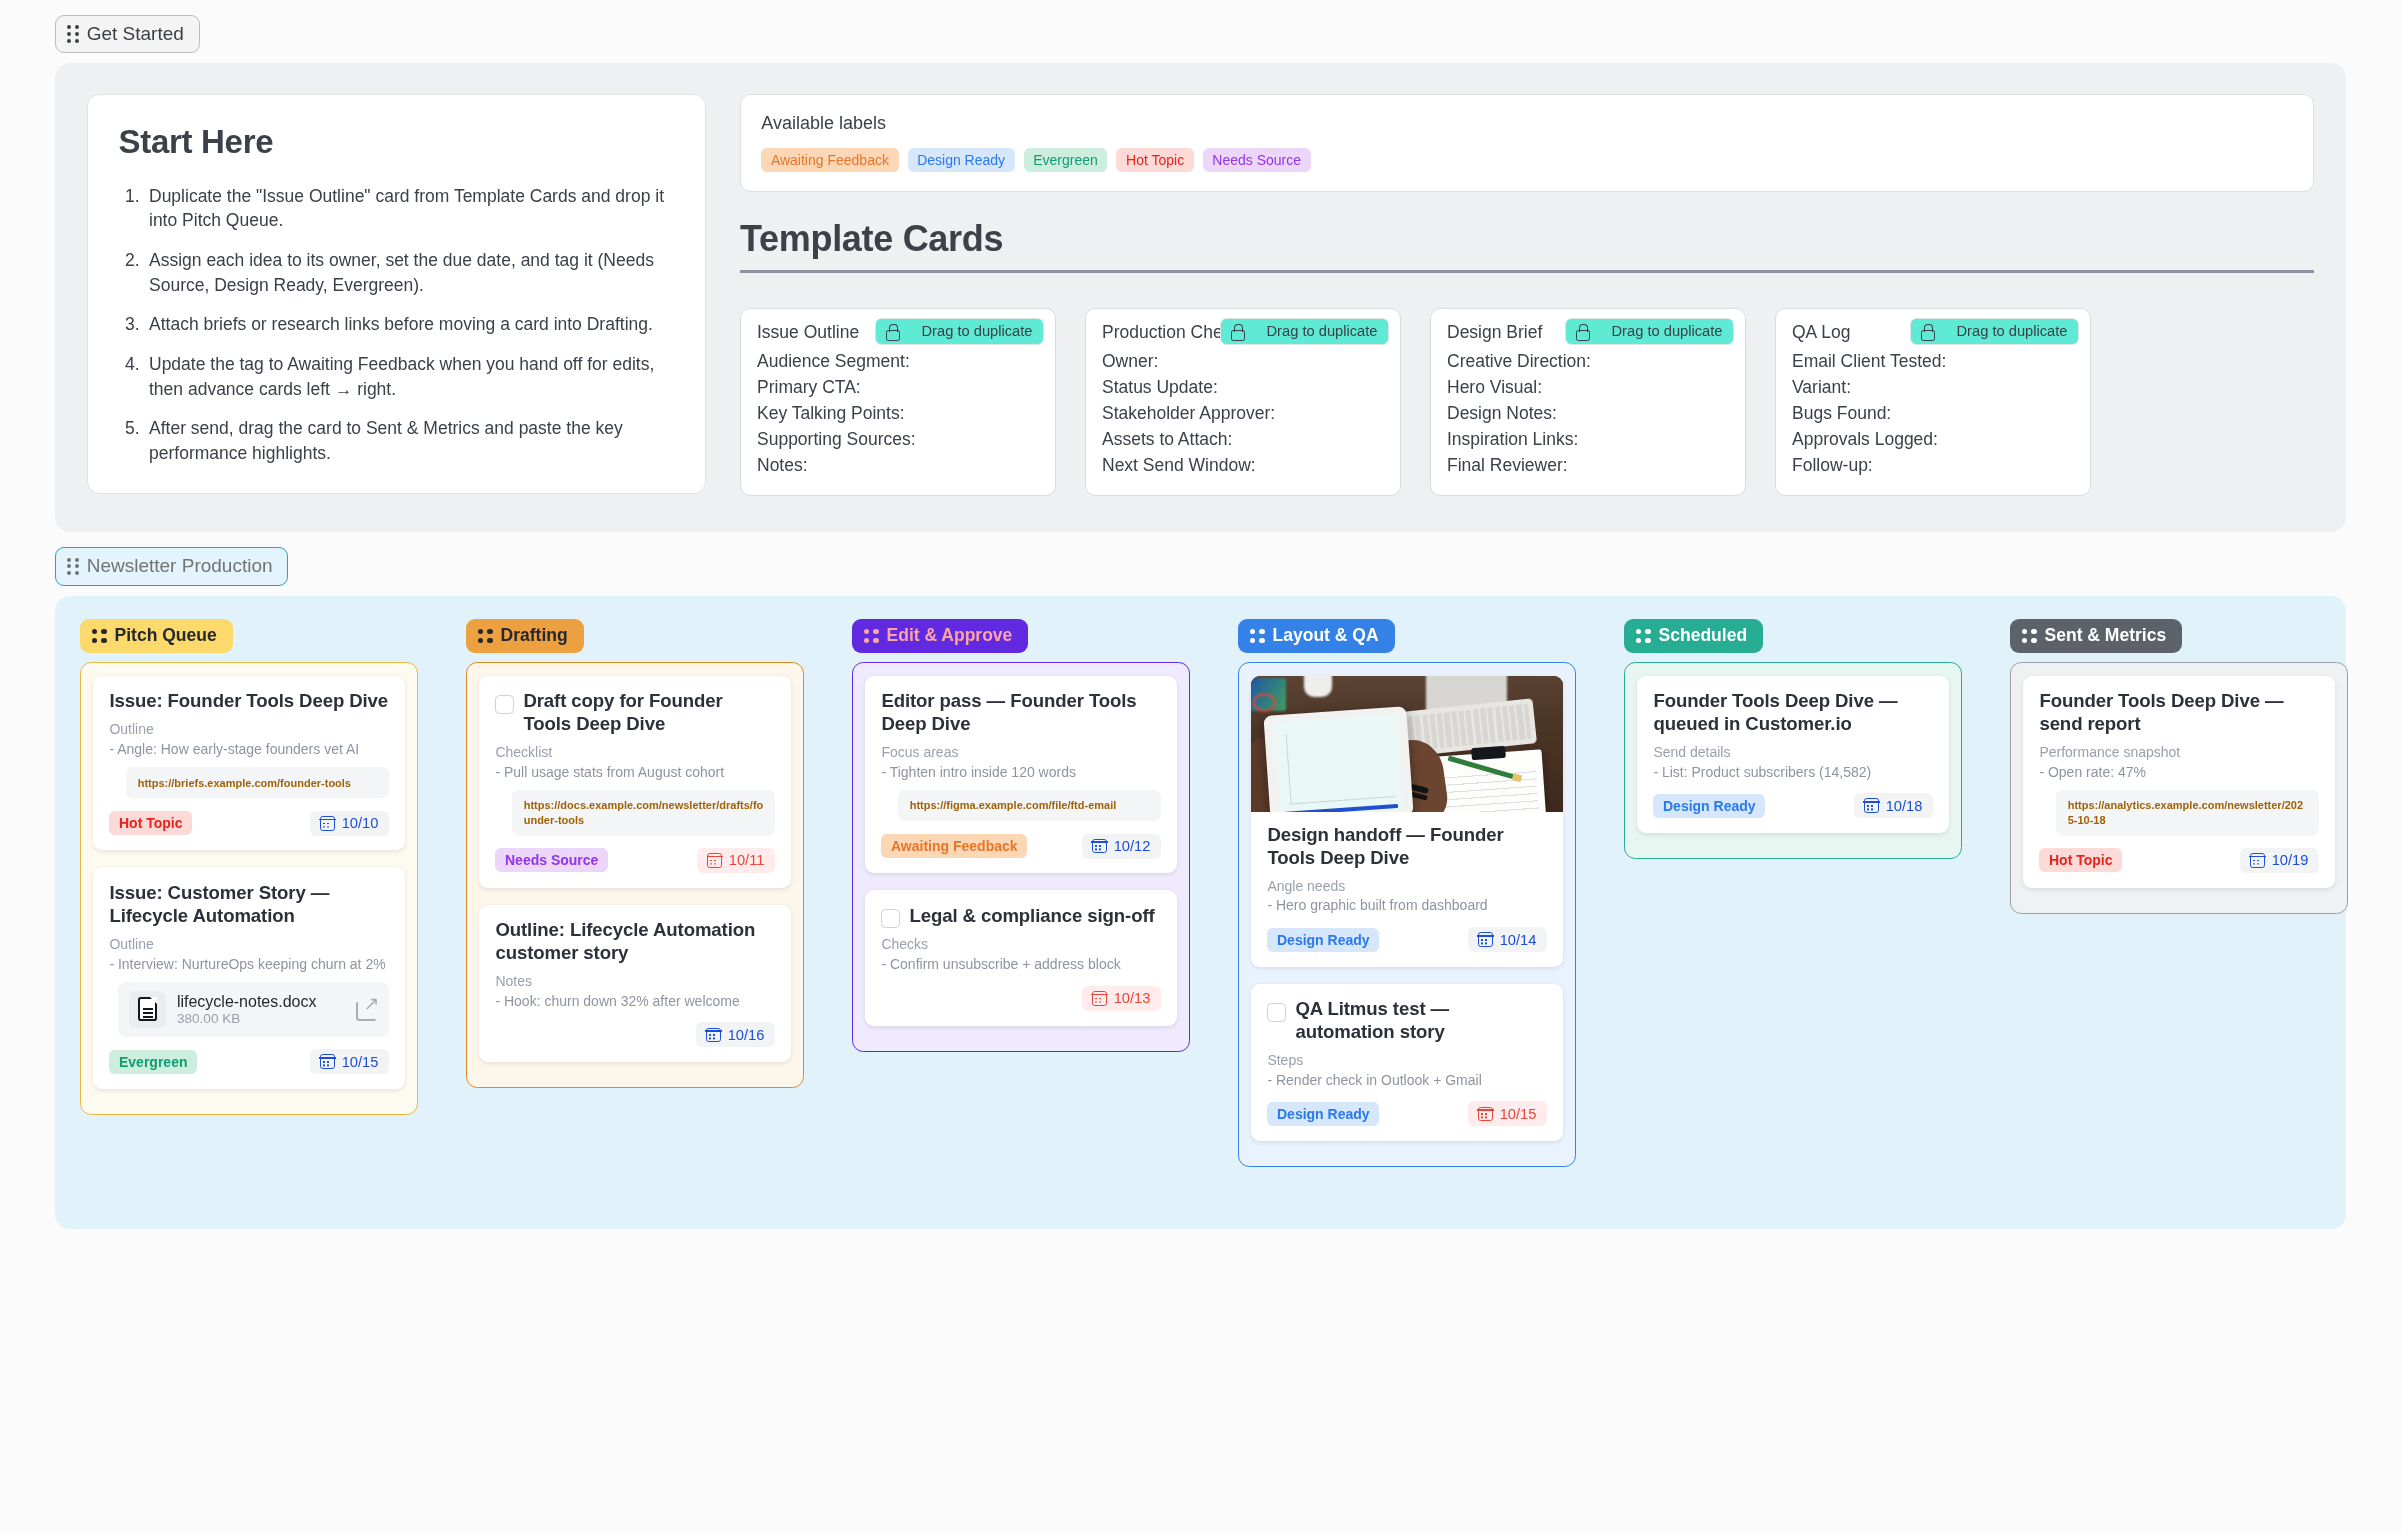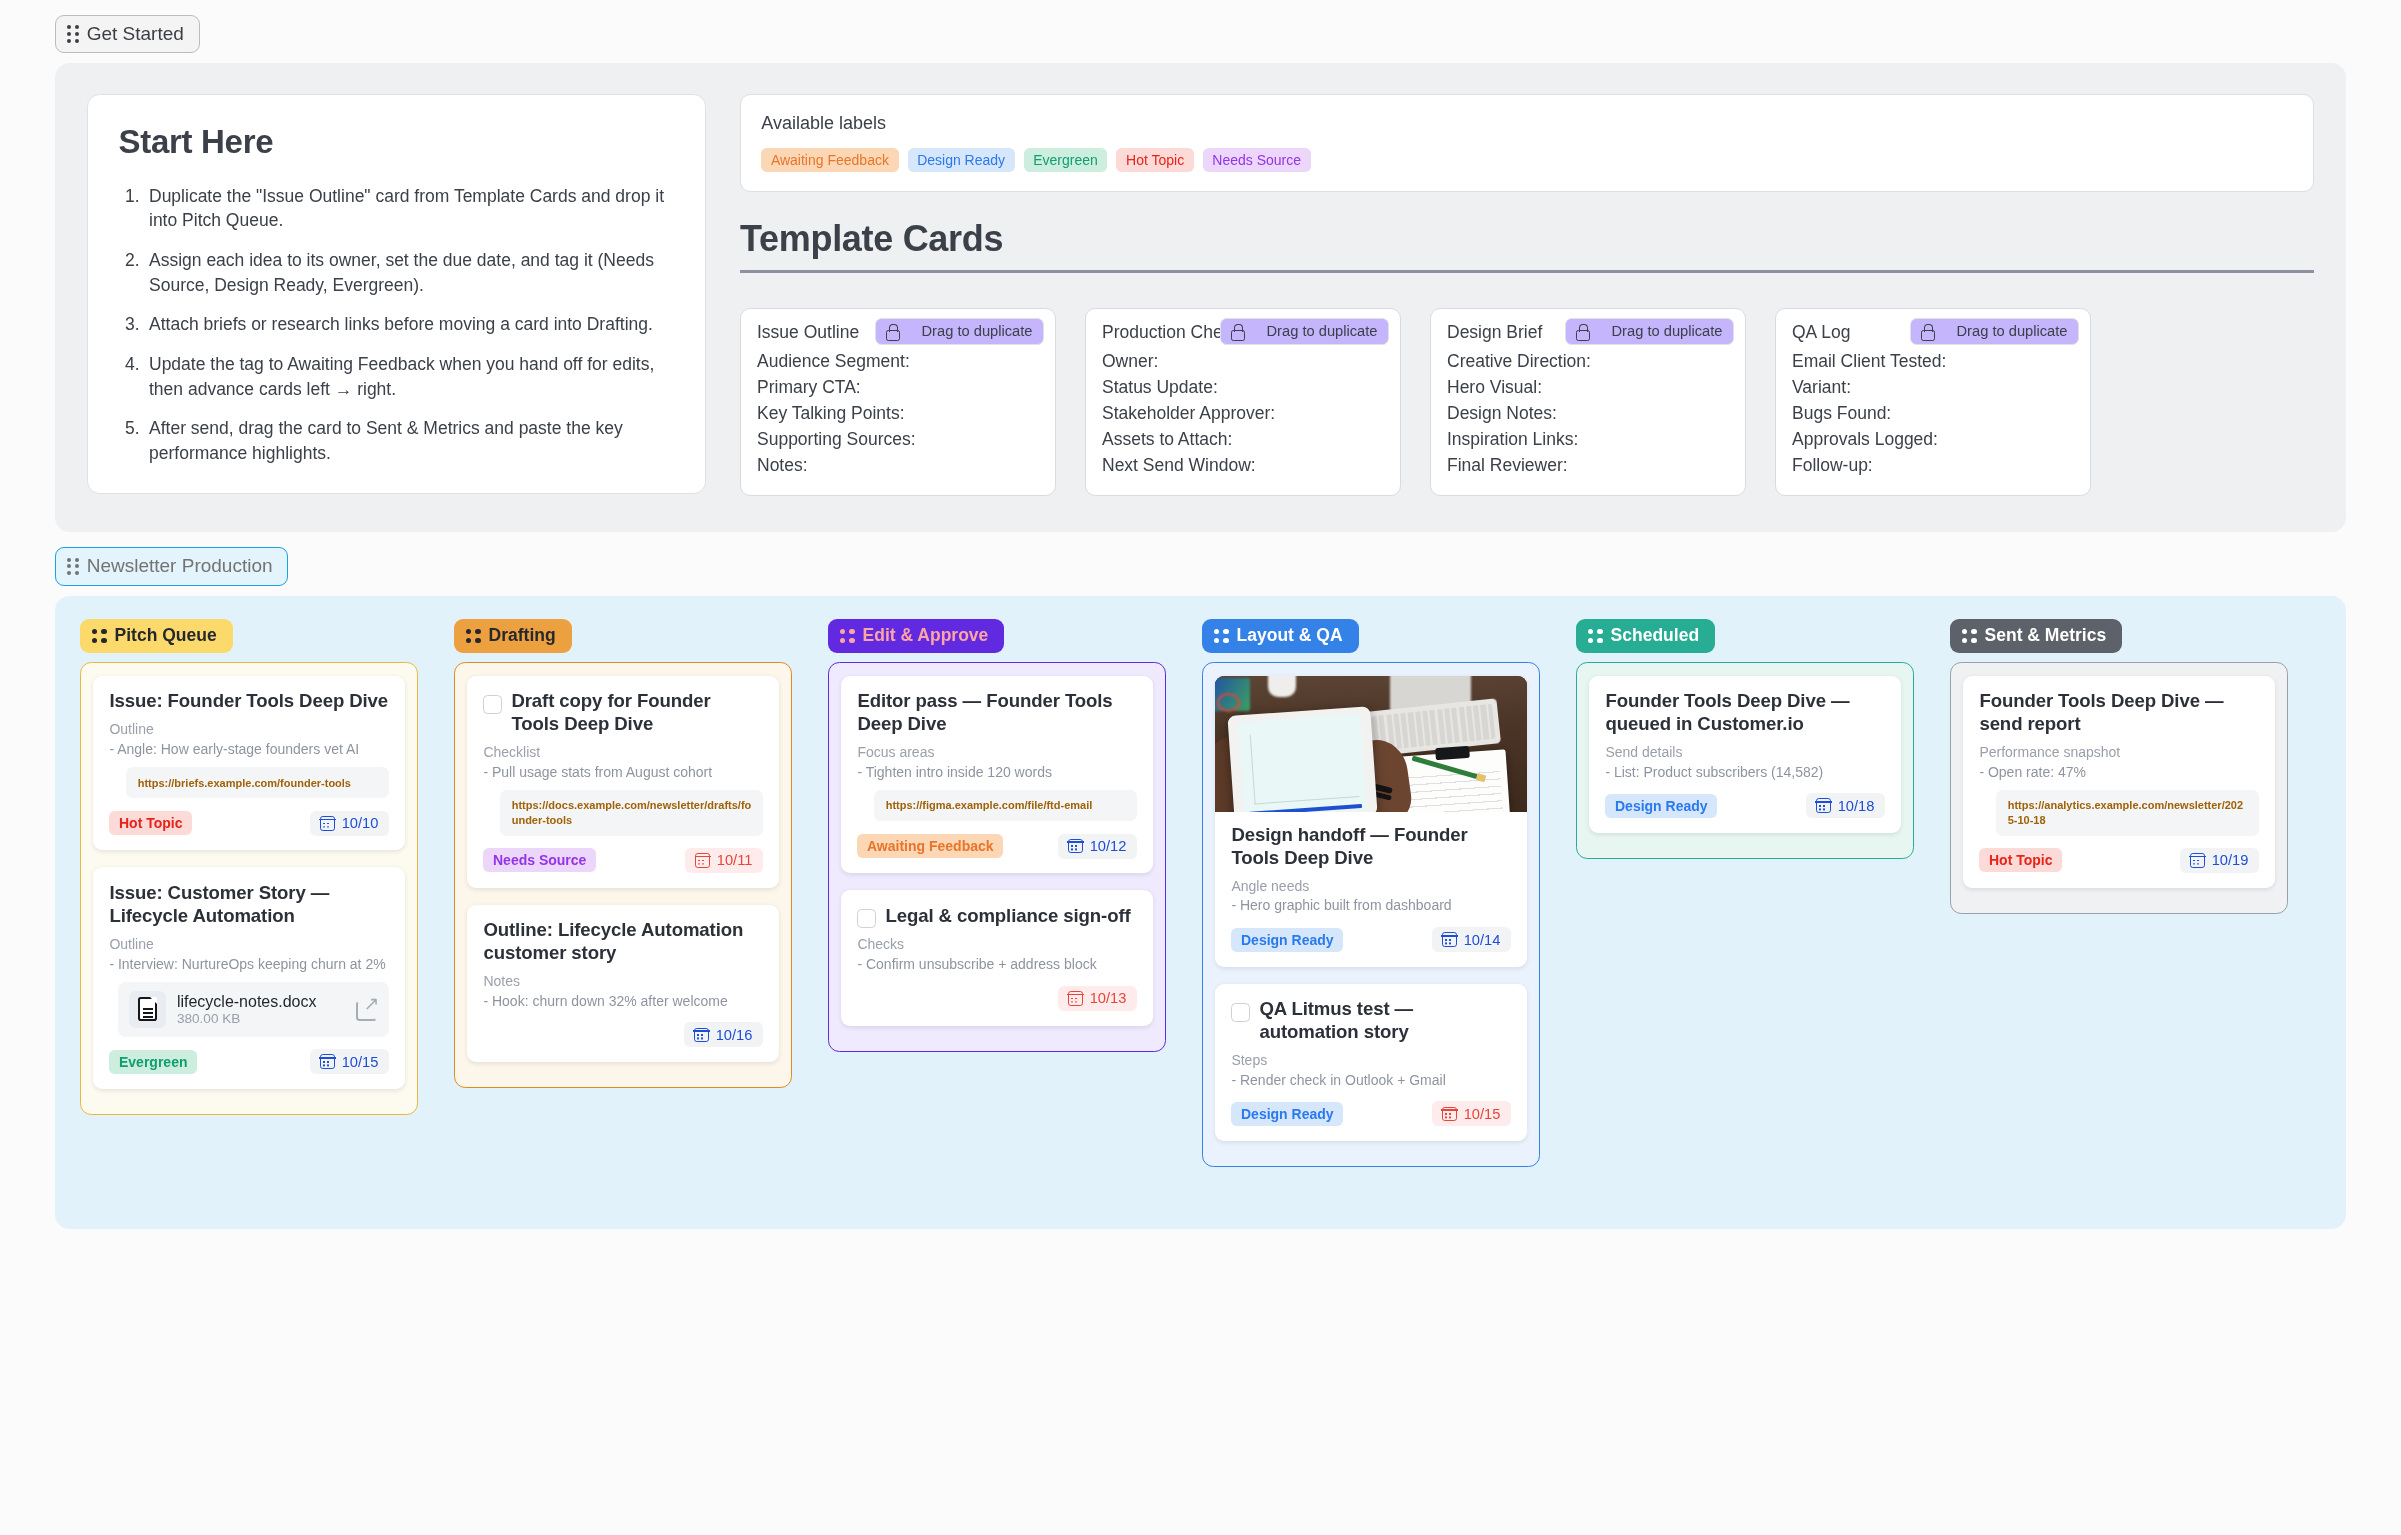--- a/index.html
+++ b/index.html
@@ -136,21 +136,21 @@
     color: #3b4049;
     line-height: 1.48;
   }
   .dup-badge {
     position: absolute;
     top: 9px;
     right: 11.3px;
     display: inline-flex;
     align-items: center;
     gap: 23px;
-    background: #c4b5fd;
+    background: #5eead4;
     border: 1.1px solid #e0e2e6;
     border-radius: 6.8px;
     padding: 4.5px 10.2px;
     font-size: 14.7px;
     color: #3b4049;
     white-space: nowrap;
   }
   .lock {
     width: 12px; height: 14.7px; position: relative; flex: 0 0 auto;
   }
@@ -163,21 +163,21 @@
     border: 1.7px solid #3b4049; border-radius: 2.3px;
   }
 
   
   .board {
     margin: 10.2px 55px 0 55px;
     background: #e2f2fb;
     border-radius: 14.7px;
     padding: 22.6px 25px 62px 25px;
     display: flex;
-    gap: 36px;
+    gap: 48px;
     align-items: flex-start;
   }
   .column { flex: 0 0 338px; }
   .col-chip {
     display: inline-flex;
     align-items: center;
     gap: 8px;
     border-radius: 9px;
     padding: 6.8px 16px 6.8px 12.4px;
     font-size: 17.5px;

